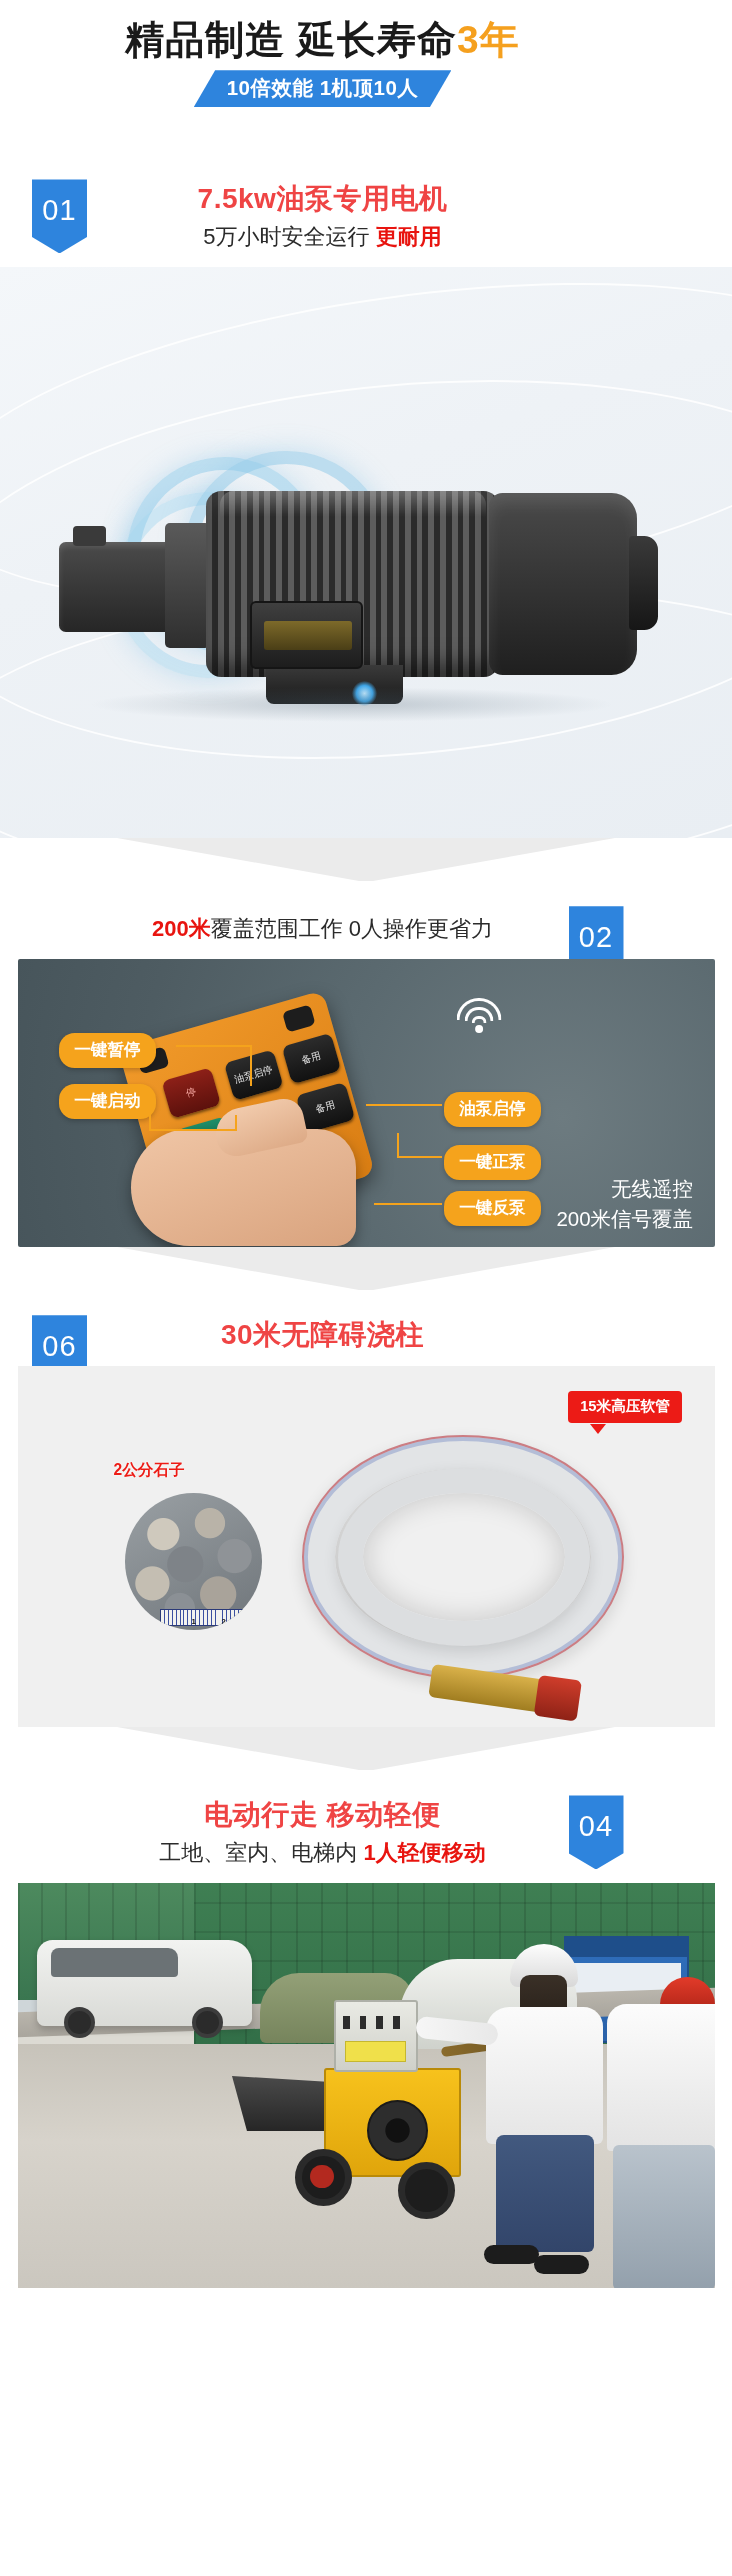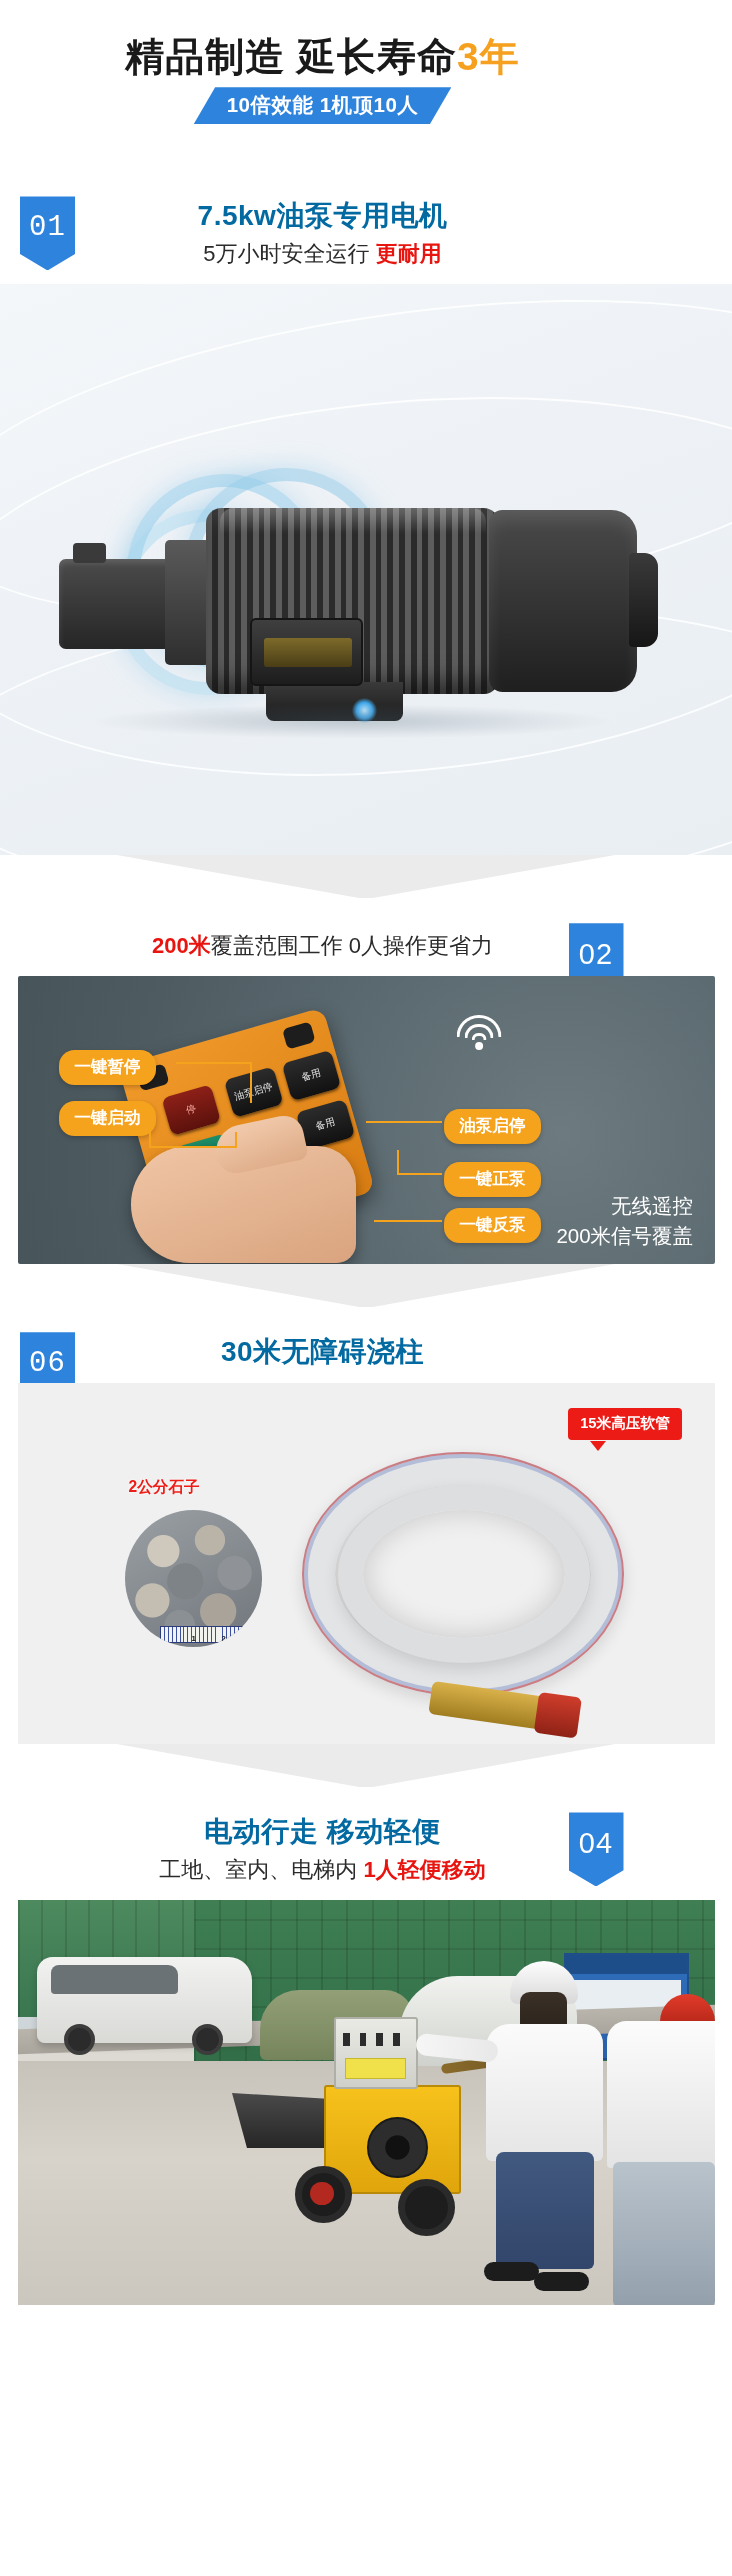--- a/index.html
+++ b/index.html
@@ -2,21 +2,21 @@
 <html><head>
 <meta charset="utf-8">
 <style>
   * { margin:0; padding:0; box-sizing:border-box; }
   html,body { background:#fff; }
   body {
     width:733px; height:2576px; position:relative; overflow:hidden;
     font-family:"Liberation Sans","DejaVu Sans",sans-serif;
     -webkit-font-smoothing:antialiased;
   }
-  .page { width:645px; position:relative;margin-top:17px; }
+  .page { width:645px; position:relative; }
 
   
   .top-header { padding-top:17.6px; text-align:center; position:relative; height:156px; }
   .hdr-title {
     font-size:39px; font-weight:bold; color:#1a1a1a; letter-spacing:1px;
     line-height:1.15; white-space:nowrap;
   }
   .hdr-title .accent { color:#f5a01e; }
   .hdr-banner-wrap { margin-top:7.8px; display:flex; justify-content:center; }
   .hdr-banner {
@@ -24,38 +24,38 @@
     padding:7.8px 33px 8.8px 33px; line-height:1;
     clip-path:polygon(21.5px 0, 100% 0, calc(100% - 21.5px) 100%, 0 100%);
     white-space:nowrap; letter-spacing:0.5px;
   }
 
   
   .sect-head {
     position:relative; text-align:center; padding:25.4px 0 13.7px 0;
   }
   .sect-head .t1 {
-    font-size:28px; font-weight:bold; color:#0369a1; line-height:1.25;
+    font-size:28px; font-weight:bold; color:#ef4444; line-height:1.25;
     white-space:nowrap; letter-spacing:0.5px;
   }
   .sect-head .t2 {
     font-size:22px; color:#2b2b2b; line-height:1.5; margin-top:3.9px;
     white-space:nowrap;
   }
   .sect-head .t2 .red { color:#e8140f; font-weight:bold; }
 
   
   .badge {
     position:absolute; width:55px; height:74px; top:23.4px;
     background:#2e84dd; color:#fff;
     clip-path:polygon(0 0, 100% 0, 100% 78%, 50% 100%, 0 78%);
     display:flex; align-items:flex-start; justify-content:center;
   }
   .badge span { font-size:29px; line-height:1; padding-top:16.6px; letter-spacing:1px; }
-  .badge.left { left:20px;font-family:Liberation Mono, monospace; }
+  .badge.left { left:32px; }
   .badge.right { right:21.5px; }
 
   
   .panel { position:relative; width:733px; overflow:hidden; }
 
   
   .p1 { height:571px; background:linear-gradient(160deg,#f4f7fa 0%,#eef2f6 40%,#e9eef3 100%); }
   .p1 .swoosh {
     position:absolute; left:-10%; width:130%; height:293px; border-radius:50%;
     border:2px solid rgba(255,255,255,.85);
@@ -494,21 +494,21 @@
   </div>
 
   <div class="panel p3">
     <div class="bubble" style="right:33px; top:25.4px;">15米高压软管</div>
     <div class="hose">
       <div class="coil c1"></div>
       <div class="stripe"></div>
       <div class="coil c2"></div>
       <div class="coupler"></div>
     </div>
-    <div class="gravel-label" style="left:111px; top:94px;">2公分石子</div>
+    <div class="gravel-label" style="left:96px; top:94px;">2公分石子</div>
     <div class="gravel">
       <div class="ruler">
         <b class="n1">1</b>
         <b class="n2">2</b>
       </div>
     </div>
   </div>
 
   <div class="arrow-sep">
     <div class="tri"></div>

